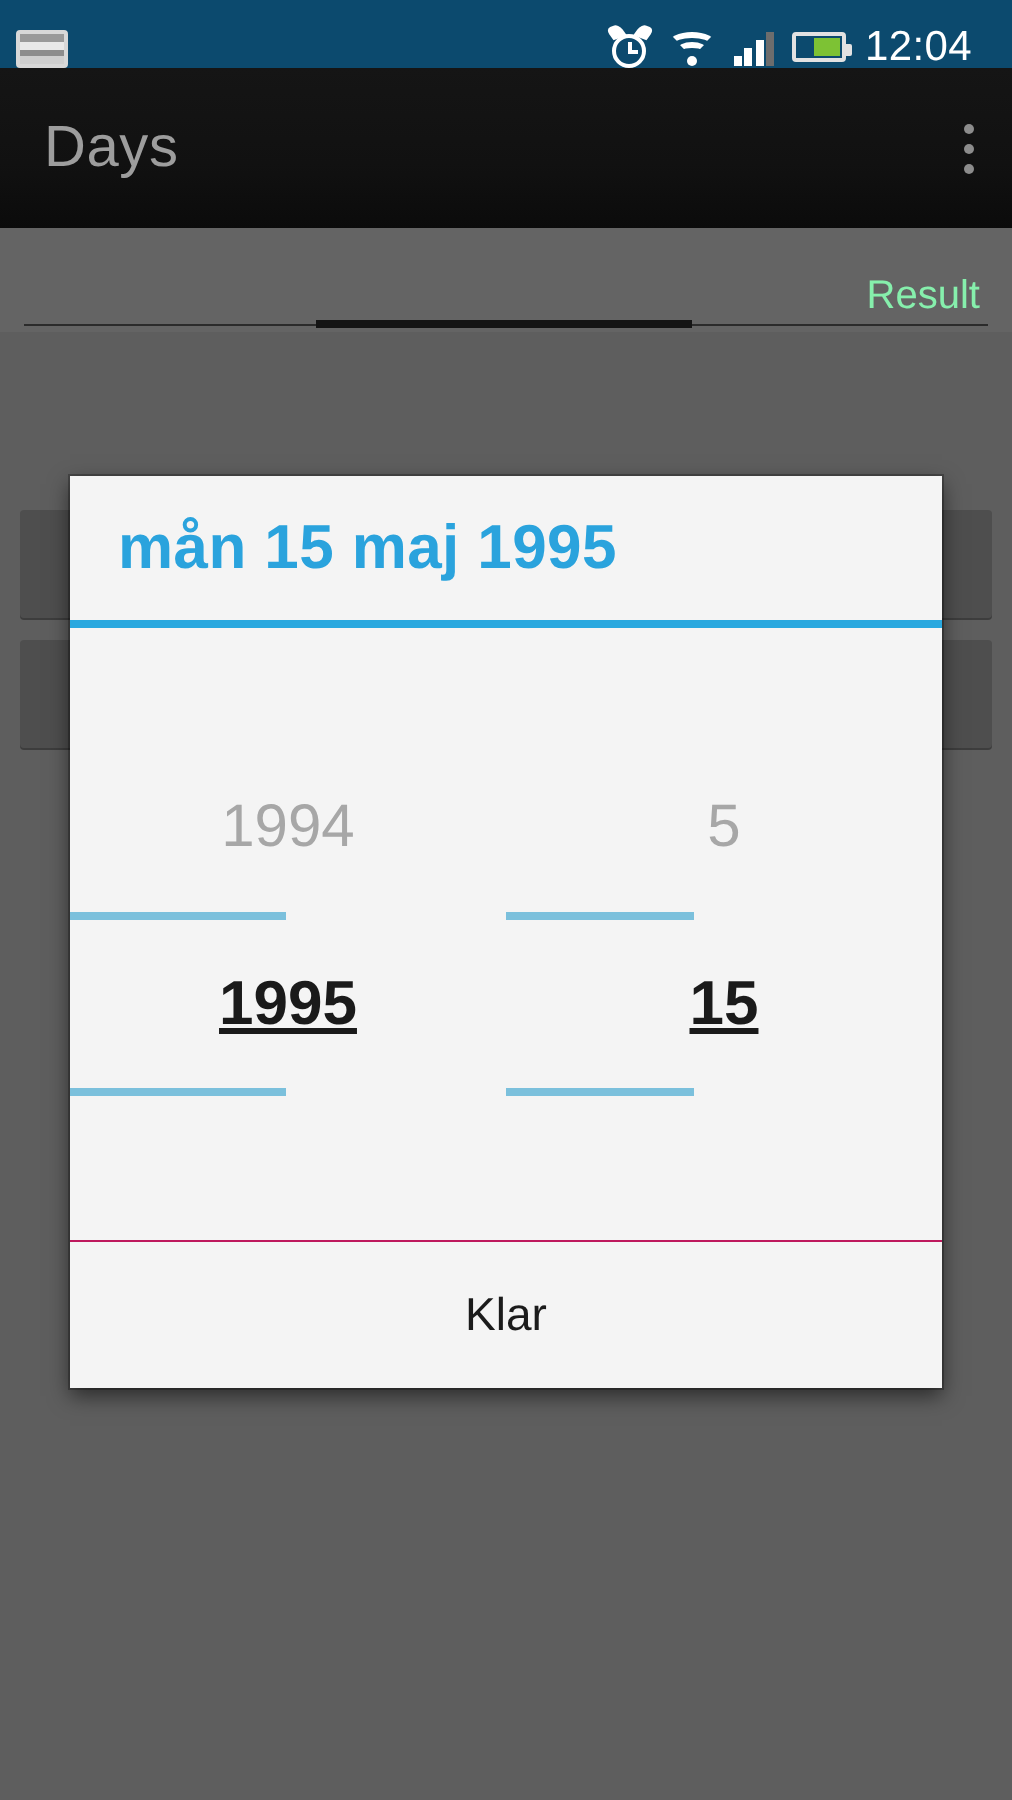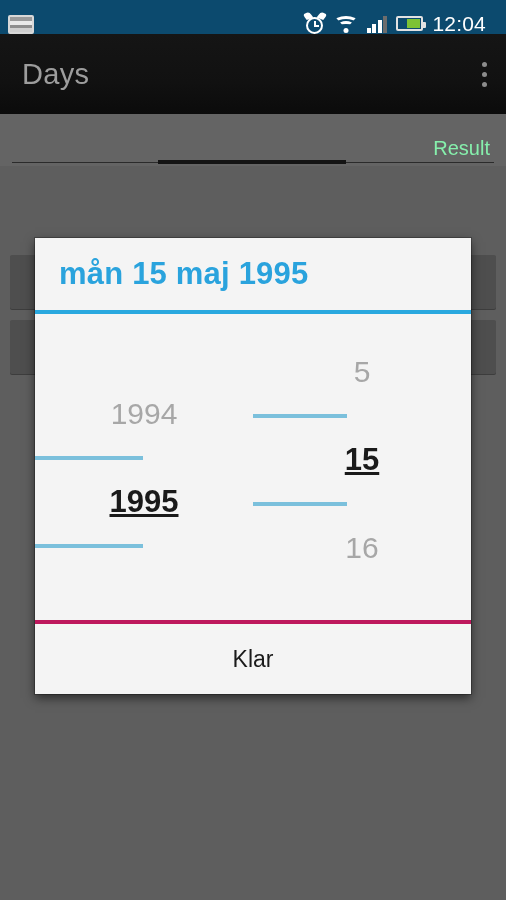--- a/index.html
+++ b/index.html
@@ -153,21 +153,21 @@
     font-size:30px;color:#a7a7a7;
   }
   .pcell.sel{ color:#1a1a1a; font-weight:bold; font-size:31px;text-decoration:underline; }
   .pdiv{
     width:108px;height:4px;background:#7bc0dc;
   }
   .pcol-day .pdiv{ width:94px; }
 
   .dlg-footer{
     position:absolute;left:0;right:0;bottom:0;height:74px;
-    border-top:4px solid #be185d;
+    border-top:1px solid #be185d;
     display:flex;align-items:center;justify-content:center;
   }
   .dlg-footer-text{ font-size:23px;color:#1b1b1b; }
 </style>
 </head>
 <body>
 
 <div class="statusbar">
   <div class="sb-left">
     <span class="icon-screenshot"></span>
@@ -236,21 +236,20 @@
       <div class="pcell sel">1995</div>
       <div class="pdiv"></div>
     </div>
 
 
     <div class="pcol pcol-day">
       <div class="pcell">5</div>
       <div class="pdiv"></div>
       <div class="pcell sel">15</div>
       <div class="pdiv"></div>
-      <div class="pcell">16</div>
     </div>
 
   </div>
 
   <div class="dlg-footer">
     <span class="dlg-footer-text">Klar</span>
   </div>
 
 </div>
 

